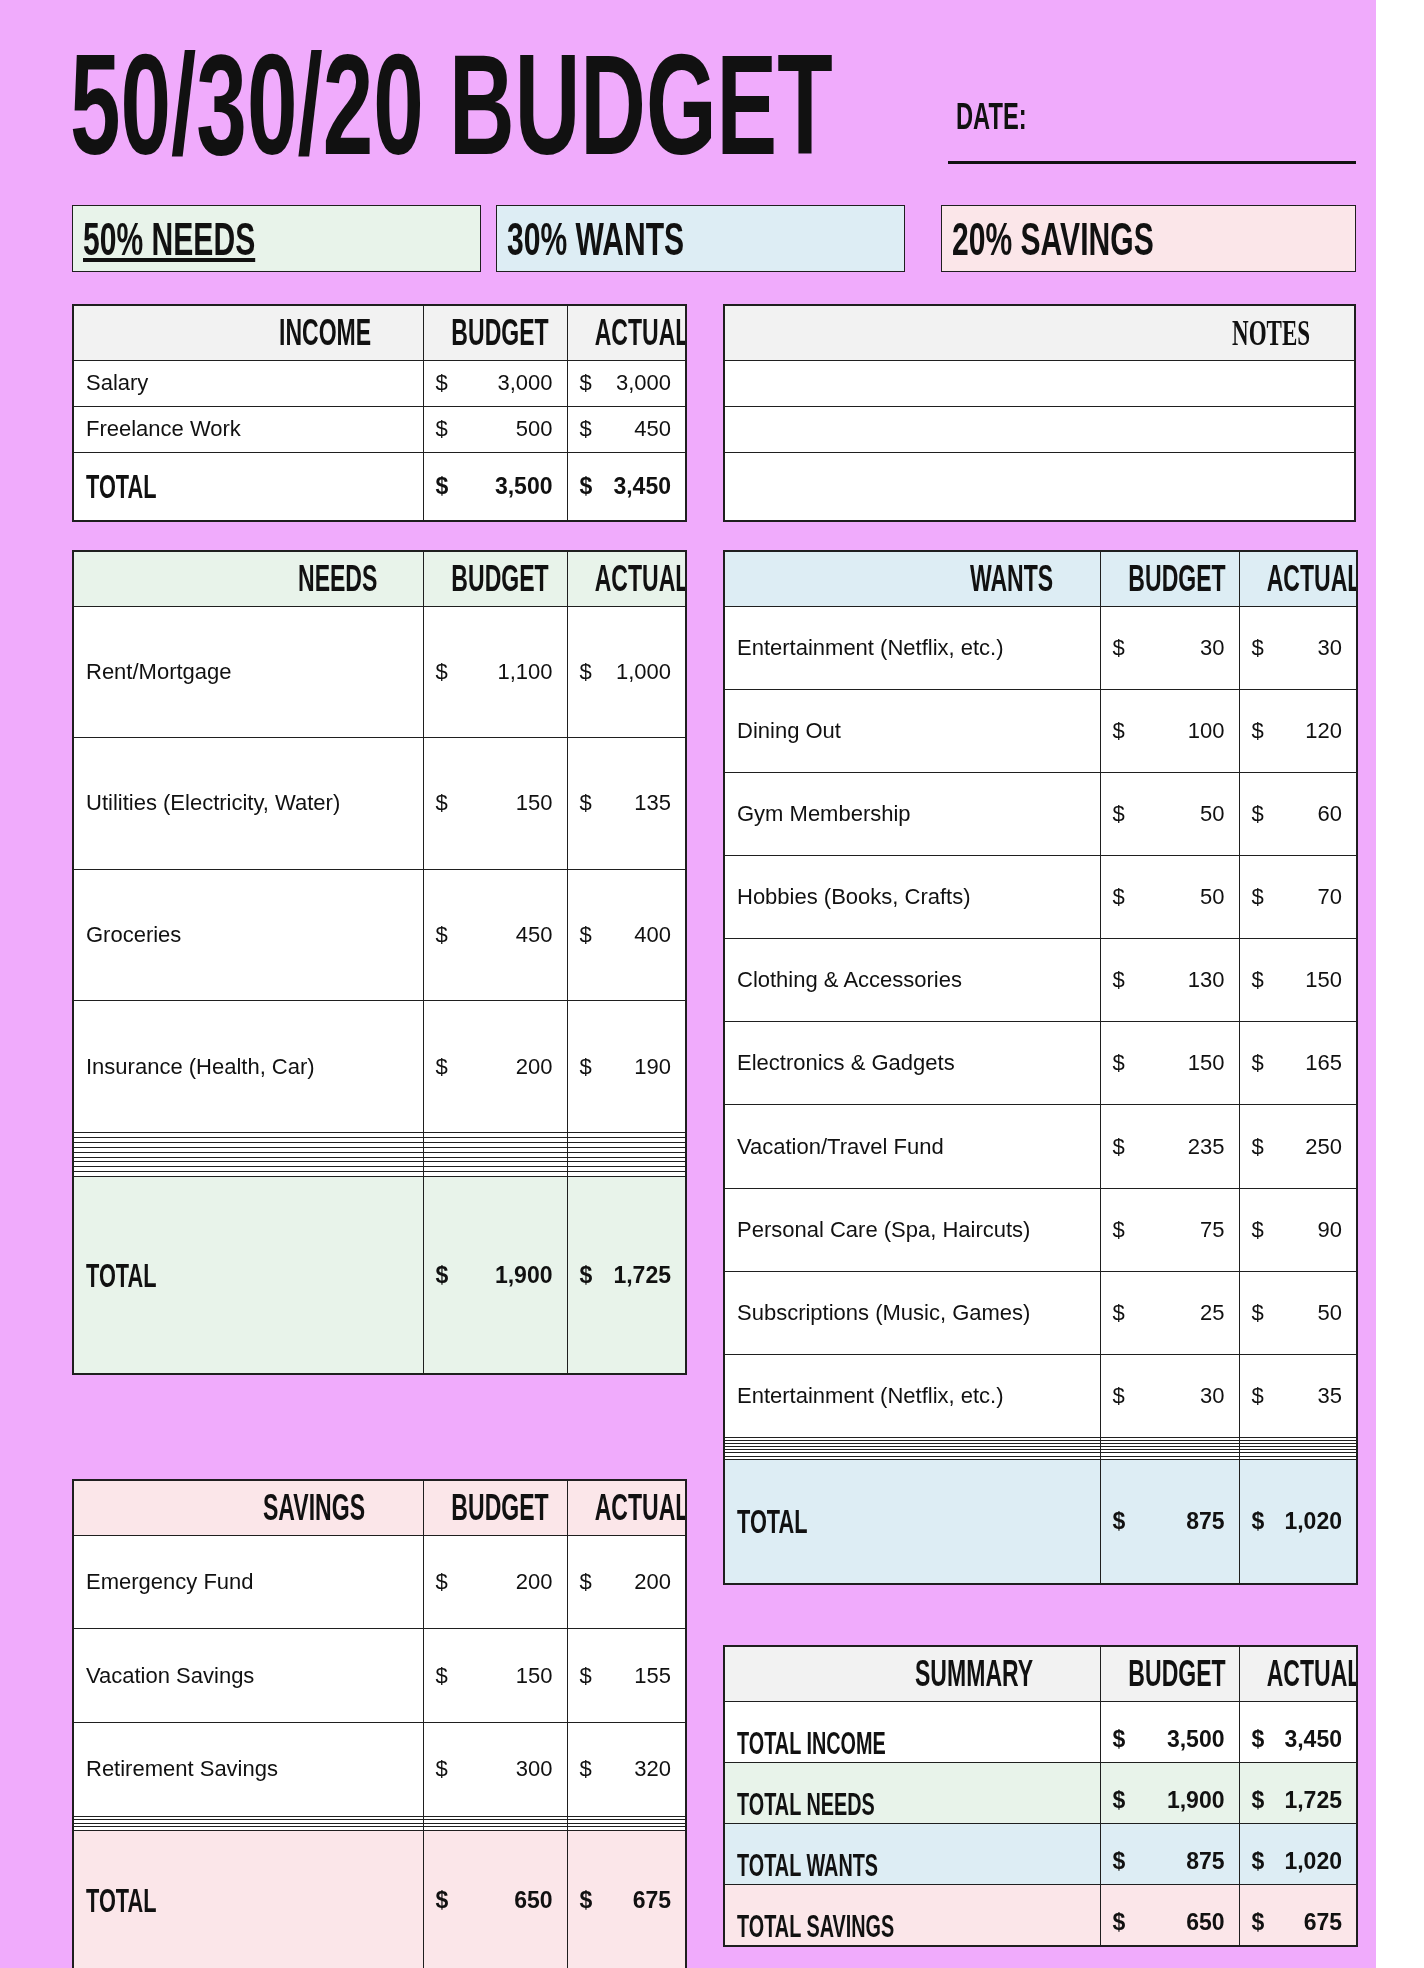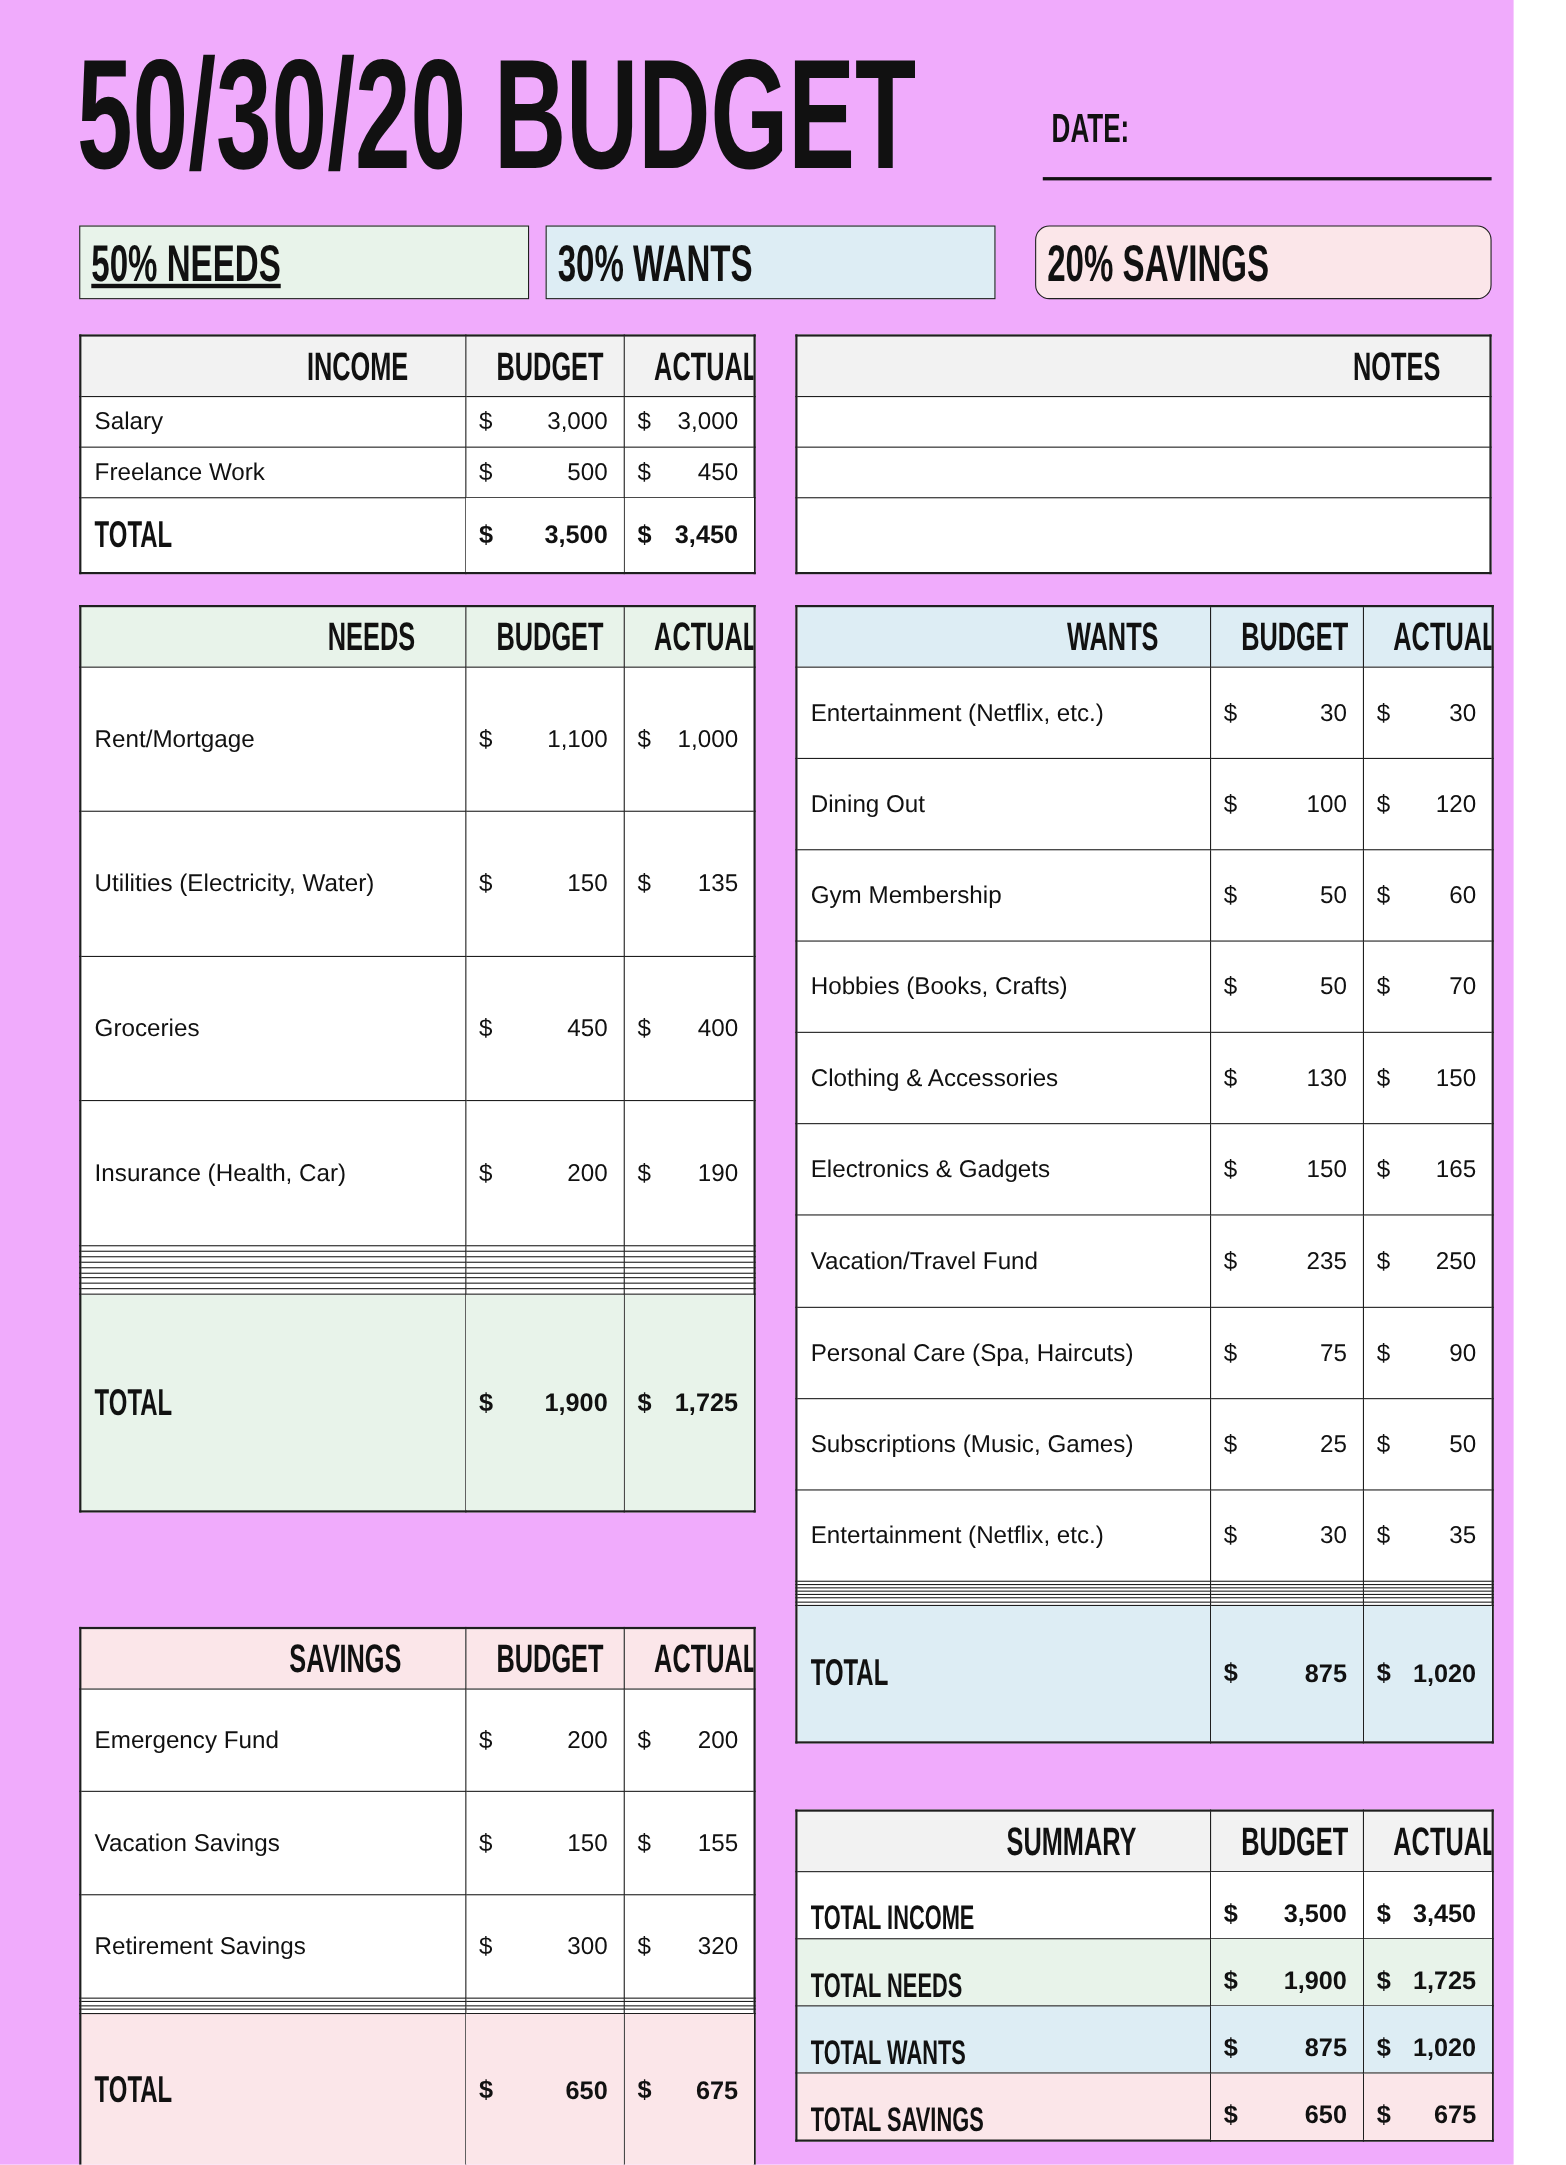--- a/index.html
+++ b/index.html
@@ -46,21 +46,21 @@
 
   <div class="date-label"><span class="cond">DATE:</span></div>
   <div class="date-line"></div>
 
   <div class="alloc" style="left: 72px; width: 409px; background: rgb(232, 243, 234); text-decoration: underline;">
     <span class="cond">50% NEEDS</span>
   </div>
   <div class="alloc" style="left: 496px; width: 409px; background: rgb(221, 237, 244);">
     <span class="cond">30% WANTS</span>
   </div>
-  <div class="alloc" style="left: 941px; width: 415px; background: rgb(251, 230, 233); border-radius: 13px;">
+  <div class="alloc" style="left: 941px; width: 415px; background: rgb(251, 230, 233);">
     <span class="cond">20% SAVINGS</span>
   </div>
 
   <table class="bt" style="left:72px;top:304px;width:613px;height:218px;">
     <colgroup>
         <col style="width:350px">
         <col style="width:144px">
         <col style="width:119px">
       </colgroup>
     <thead>
@@ -82,21 +82,21 @@
           <td class="amt"><span class="cur">$</span><span class="val">450</span></td>
         </tr>
         <tr class="total-row">
           <td class="lbl" style="background: rgb(255, 255, 255);"><span class="cond tlbl-span">TOTAL</span></td>
           <td class="amt" style="background: rgb(255, 255, 255);"><span class="cur">$</span><span class="val">3,500</span></td>
           <td class="amt" style="background: rgb(255, 255, 255);"><span class="cur">$</span><span class="val">3,450</span></td>
         </tr>
       </tbody>
   </table>
 
-  <table class="bt" style="left:723px;top:304px;width:633px;height:218px;">
+  <table class="bt" style="left:723px;top:304px;width:633px;height:218px;font-family:Liberation Serif, serif;">
     <thead>
       <tr>
         <th class="hlbl" style="background: rgb(242, 242, 242);"><span class="cond">NOTES</span></th>
       </tr>
     </thead>
     <tbody>
         <tr class="empty-row">
           <td class="lbl"></td>
         </tr>
         <tr class="empty-row">

